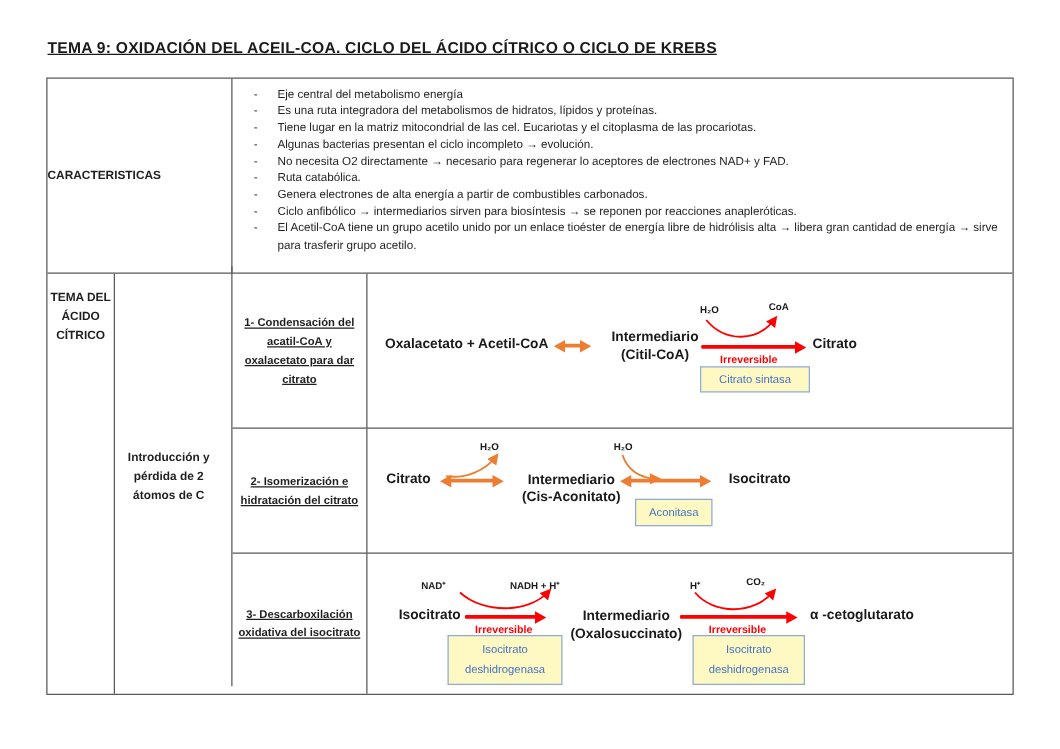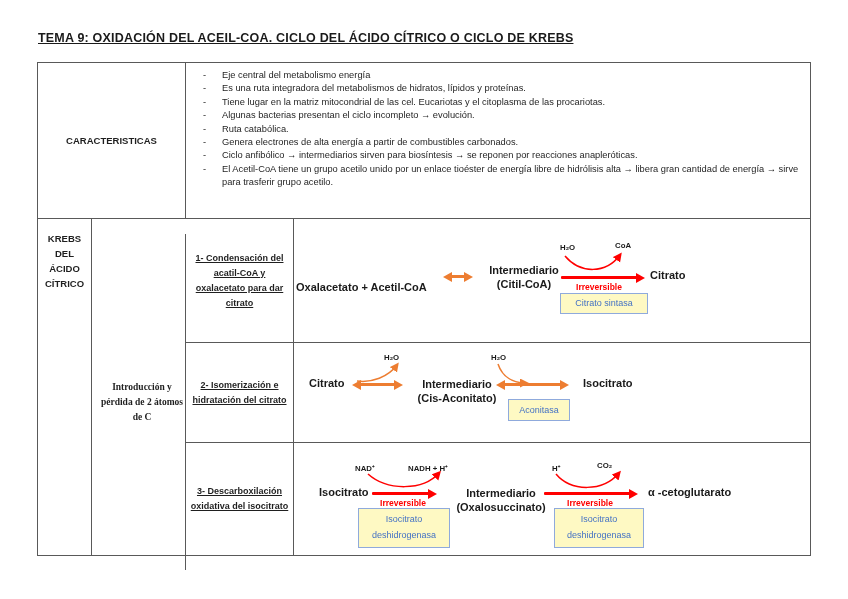--- a/index.html
+++ b/index.html
@@ -5,28 +5,28 @@
   html,body{margin:0;padding:0;background:#ffffff;}
   .page{position:relative;width:848px;height:599px;background:#ffffff;
         font-family:"Liberation Sans",sans-serif;color:#1f1f1f;overflow:hidden;}
   .title{position:absolute;left:38px;top:31px;font-size:12.5px;font-weight:bold;
          text-decoration:underline;letter-spacing:.2px;color:#1a1a1a;}
   .table{position:absolute;left:37px;top:62px;width:774px;height:494px;
          border:1px solid #595959;box-sizing:border-box;}
   .cell{position:absolute;box-sizing:border-box;}
   .br{border-right:1px solid #595959;}
   .bb{border-bottom:1px solid #595959;}
-  .chars-header{left:0;top:0;width:148px;height:156px;display:flex;align-items:center;justify-content:center;}
+  .chars-header{left:0;top:0;width:148px;height:156px;display:flex;align-items:center;justify-content:flex-start;}
   .chars-header span{font-weight:bold;font-size:9.5px;}
   .chars-body{left:148px;top:0;width:624px;height:156px;padding:6px 10px 0 0;}
   .bullet{position:relative;padding-left:36px;font-size:9.3px;line-height:13.4px;}
   .bullet::before{content:"-";position:absolute;left:17px;top:0;}
   .ciclo{left:0;top:156px;width:54px;height:336px;padding-top:12px;text-align:center;}
   .ciclo span{font-weight:bold;font-size:9.5px;line-height:15px;display:inline-block;width:50px;}
-  .intro{left:54px;top:171px;width:94px;height:336px;display:flex;align-items:center;justify-content:flex-end;text-align:center;font-family:Liberation Serif, serif;}
+  .intro{left:54px;top:150px;width:94px;height:336px;display:flex;align-items:center;justify-content:flex-start;text-align:center;}
   .intro span{font-weight:bold;font-size:9.5px;line-height:15px;display:inline-block;width:86px;}
   .stepcell{width:108px;display:flex;align-items:center;justify-content:center;text-align:center;}
   .stepcell span{font-weight:bold;font-size:9px;line-height:15px;text-decoration:underline;display:inline-block;width:98px;}
   .step1{left:148px;top:156px;height:124px;}
   .step2{left:148px;top:280px;height:100px;}
   .step3{left:148px;top:380px;height:112px;}
   .diag{left:256px;width:516px;position:absolute;}
   .diag1{top:156px;height:124px;}
   .diag2{top:280px;height:100px;}
   .diag3{top:380px;height:112px;}
@@ -69,40 +69,41 @@
 
     <div class="cell chars-header br bb">
       <span>CARACTERISTICAS</span>
     </div>
 
     <div class="cell chars-body bb">
       <div class="bullet">Eje central del metabolismo energía</div>
       <div class="bullet">Es una ruta integradora del metabolismos de hidratos, lípidos y proteínas.</div>
       <div class="bullet">Tiene lugar en la matriz mitocondrial de las cel. Eucariotas y el citoplasma de las procariotas.</div>
       <div class="bullet">Algunas bacterias presentan el ciclo incompleto → evolución.</div>
+      <div class="bullet">No necesita O2 directamente → necesario para regenerar lo aceptores de electrones NAD+ y FAD.</div>
       <div class="bullet">Ruta catabólica.</div>
       <div class="bullet">Genera electrones de alta energía a partir de combustibles carbonados.</div>
       <div class="bullet">Ciclo anfibólico → intermediarios sirven para biosíntesis → se reponen por reacciones anapleróticas.</div>
       <div class="bullet">El Acetil-CoA tiene un grupo acetilo unido por un enlace tioéster de energía libre de hidrólisis alta → libera gran cantidad de energía → sirve para trasferir grupo acetilo.</div>
     </div>
 
     <div class="cell ciclo br">
-      <span>KREBS DEL ÁCIDO CÍTRICO</span>
+      <span>TEMA DEL ÁCIDO CÍTRICO</span>
     </div>
 
     <div class="cell intro br">
       <span>Introducción y pérdida de 2 átomos de C</span>
     </div>
 
     <div class="cell stepcell step1 br bb">
       <span>1- Condensación del acatil-CoA y oxalacetato para dar citrato</span>
     </div>
 
     <div class="cell diag diag1 bb">
-      <div class="compound" style="left:2px;top:50px;margin-top:12px;">Oxalacetato + Acetil-CoA</div>
+      <div class="compound" style="left:14px;top:50px;">Oxalacetato + Acetil-CoA</div>
       <div class="harrow dbl orange" style="left:157px;top:56px;width:14px;"></div>
       <div class="midblock" style="left:188px;top:44px;width:84px;">
         <div>Intermediario</div>
         <div>(Citil-CoA)</div>
       </div>
       <div class="cof" style="left:266px;top:24px;">H₂O</div>
       <div class="cof" style="left:321px;top:22px;">CoA</div>
       <svg class="curve" style="left:268px;top:33px;" width="64" height="22">
         <path d="M3,4 C 18,22 44,22 58,3" fill="none" stroke="#FF0000" stroke-width="1.5" marker-end="url(#ah-red)"></path>
       </svg>
@@ -134,21 +135,21 @@
       <div class="harrow dbl orange" style="left:210px;top:40px;width:57px;"></div>
       <div class="compound" style="left:289px;top:34px;">Isocitrato</div>
       <div class="ebox ebox1" style="left:214px;top:56px;width:62px;height:22px;line-height:20px;">Aconitasa</div>
     </div>
 
     <div class="cell stepcell step3 br">
       <span>3- Descarboxilación oxidativa del isocitrato</span>
     </div>
 
     <div class="cell diag diag3">
-      <div class="cof" style="left:61px;top:20px;">NAD⁺</div>
+      <div class="cof" style="left:43px;top:20px;">NAD⁺</div>
       <div class="cof" style="left:114px;top:20px;">NADH + H⁺</div>
       <svg class="curve" style="left:71px;top:28px;" width="80" height="20">
         <path d="M3,3 C 22,20 58,20 74,2" fill="none" stroke="#FF0000" stroke-width="1.5" marker-end="url(#ah-red)"></path>
       </svg>
       <div class="compound" style="left:25px;top:43px;">Isocitrato</div>
       <div class="harrow red" style="left:78px;top:49px;width:57px;"></div>
       <div class="note" style="left:74px;top:55px;width:70px;">Irreversible</div>
       <div class="ebox ebox2" style="left:64px;top:65px;width:92px;height:40px;">
         <div>Isocitrato</div>
         <div>deshidrogenasa</div>

